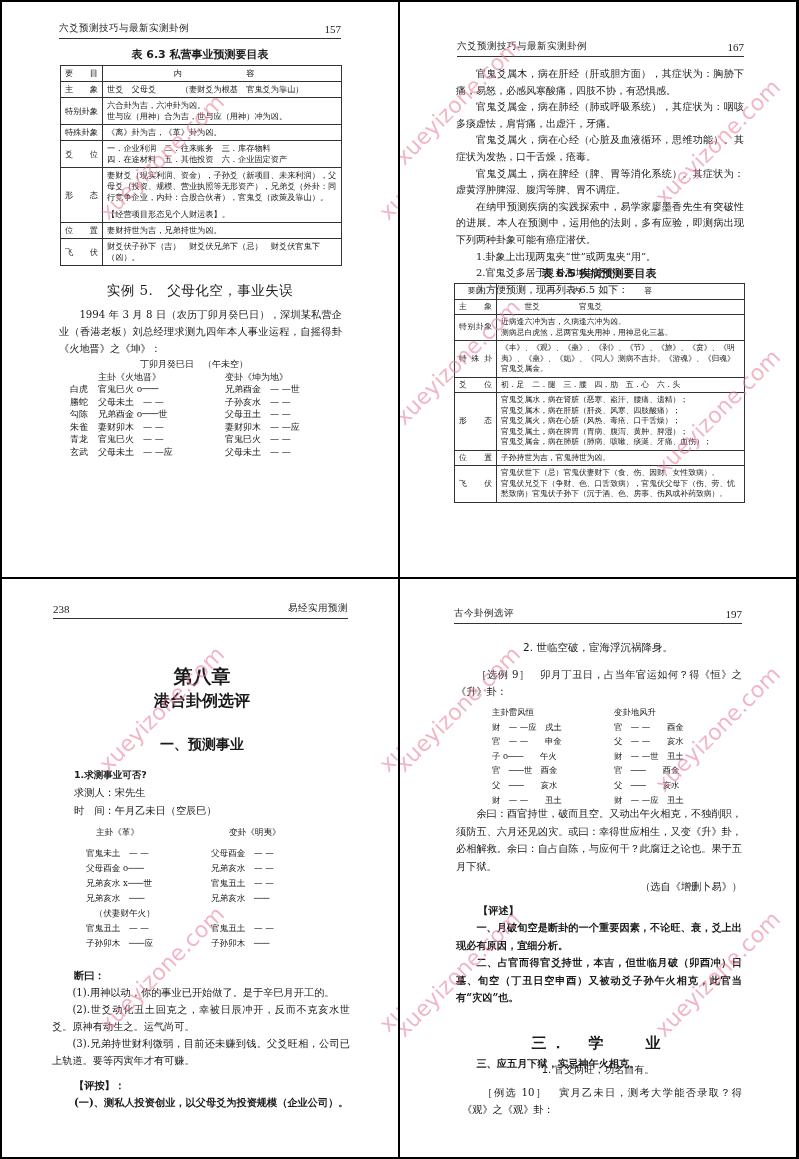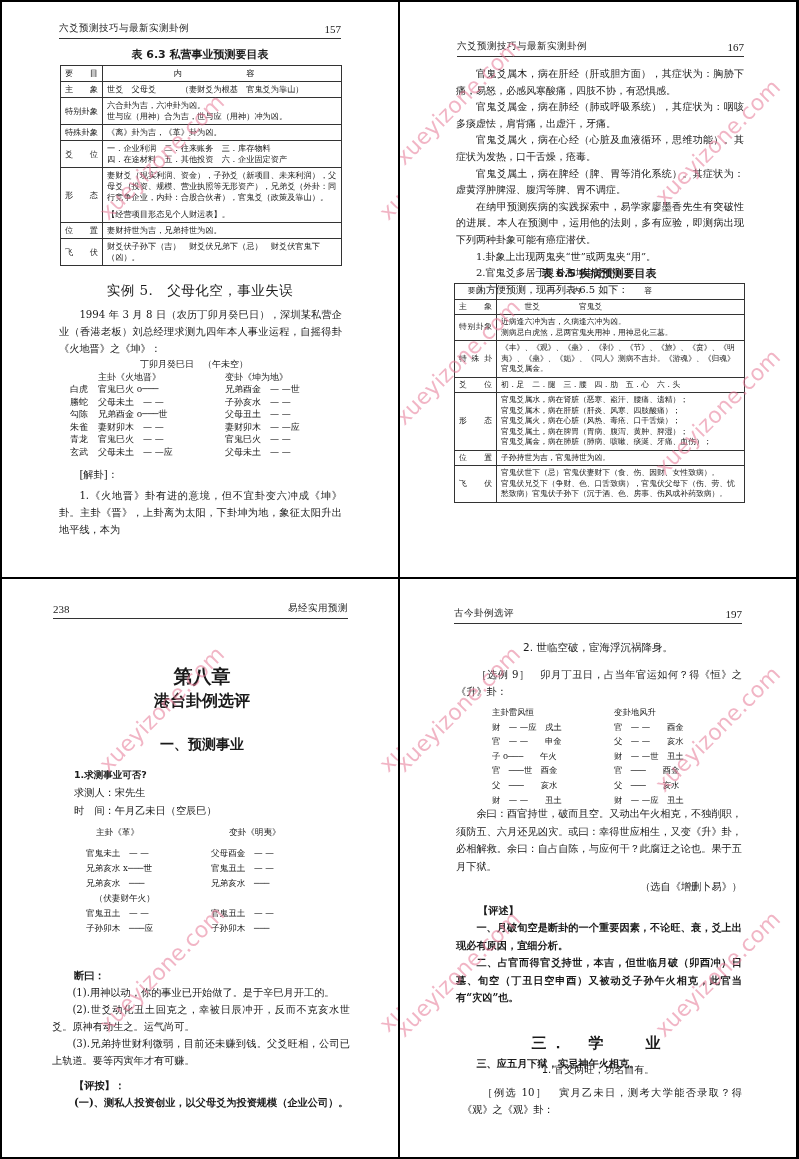--- a/index.html
+++ b/index.html
@@ -128,24 +128,20 @@
       <span class="c">变卦《坤为地》</span>
     </div>
     <div class="row"><span class="c" style="width:28px">白虎</span><span class="c" style="width:127px">官鬼巳火 o───</span><span class="c">兄弟酉金　— —世</span></div>
     <div class="row"><span class="c" style="width:28px">螣蛇</span><span class="c" style="width:127px">父母未土　— —</span><span class="c">子孙亥水　— —</span></div>
     <div class="row"><span class="c" style="width:28px">勾陈</span><span class="c" style="width:127px">兄弟酉金 o───世</span><span class="c">父母丑土　— —</span></div>
     <div class="row"><span class="c" style="width:28px">朱雀</span><span class="c" style="width:127px">妻财卯木　— —</span><span class="c">妻财卯木　— —应</span></div>
     <div class="row"><span class="c" style="width:28px">青龙</span><span class="c" style="width:127px">官鬼巳火　— —</span><span class="c">官鬼巳火　— —</span></div>
     <div class="row"><span class="c" style="width:28px">玄武</span><span class="c" style="width:127px">父母未土　— —应</span><span class="c">父母未土　— —</span></div>
   </div>
 
-  <div class="body-text" style="left:57px; top:464px; width:283px;">
-    <p style="margin-bottom:4px;">[解卦]：</p>
-    <p>1.《火地晋》卦有进的意境，但不宜卦变六冲成《坤》卦。主卦《晋》，上卦离为太阳，下卦坤为地，象征太阳升出地平线，本为</p>
-  </div>
 
   <div class="watermark" style="left:92px; top:205px;">xueyizone.com</div>
   <div class="watermark" style="left:372px; top:205px;">xueyizone.com</div>
 </div>
 
 <div class="page p2">
   <div class="running-head" style="left:57px; top:38px; width:287px;">
     <span class="rh-title">六爻预测技巧与最新实测卦例</span>
     <span class="rh-num">167</span>
   </div>
@@ -239,20 +235,21 @@
     <p class="noind">求测人：宋先生</p>
     <p class="noind">时　间：午月乙未日（空辰巳）</p>
   </div>
 
   <div class="hex-block" style="left:84px; top:246px; width:260px; font-size:8.6px; line-height:15px;">
     <div class="row" style="margin-bottom:6px;">
       <span class="c" style="width:125px; padding-left:10px;">主卦《革》</span>
       <span class="c" style="padding-left:18px;">变卦《明夷》</span>
     </div>
     <div class="row"><span class="c" style="width:125px">官鬼未土　— —</span><span class="c">父母酉金　— —</span></div>
+    <div class="row"><span class="c" style="width:125px">父母酉金 o───</span><span class="c">兄弟亥水　— —</span></div>
     <div class="row"><span class="c" style="width:125px">兄弟亥水 x───世</span><span class="c">官鬼丑土　— —</span></div>
     <div class="row"><span class="c" style="width:125px">兄弟亥水　───</span><span class="c">兄弟亥水　───</span></div>
     <div class="row"><span class="c" style="width:125px">　（伏妻财午火）</span><span class="c"></span></div>
     <div class="row"><span class="c" style="width:125px">官鬼丑土　— —</span><span class="c">官鬼丑土　— —</span></div>
     <div class="row"><span class="c" style="width:125px">子孙卯木　───应</span><span class="c">子孙卯木　───</span></div>
   </div>
 
   <div class="body-text" style="left:50px; top:388px; width:298px; line-height:17px;">
     <p class="noind" style="padding-left:22px; font-weight:bold;">断曰：</p>
     <p>(1).用神以动，你的事业已开始做了。是于辛巳月开工的。</p>

